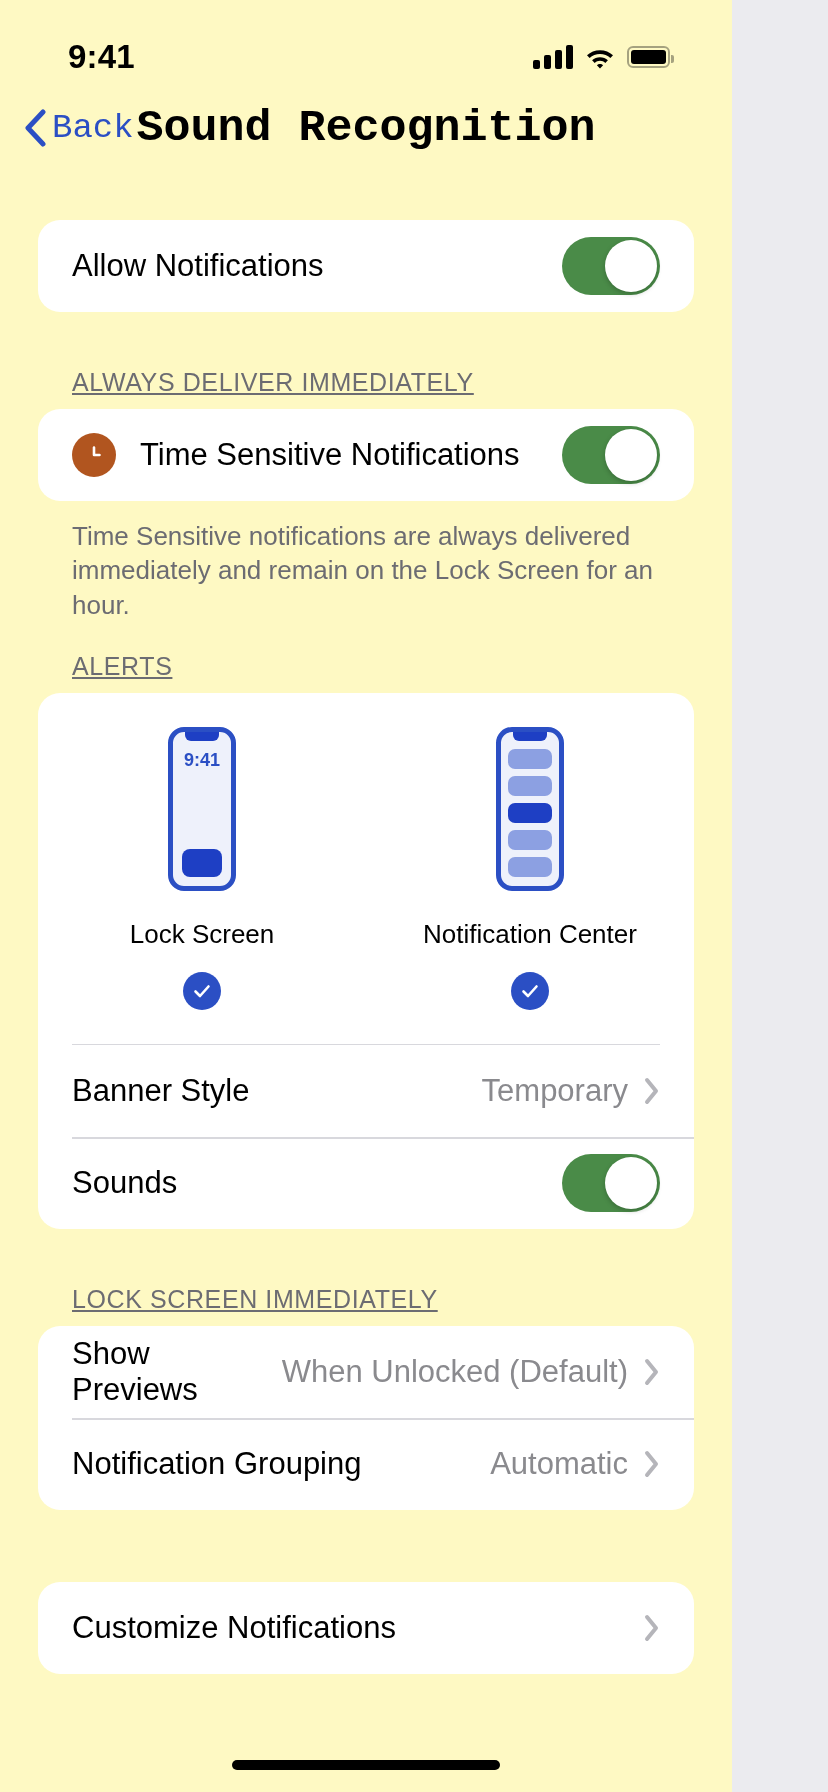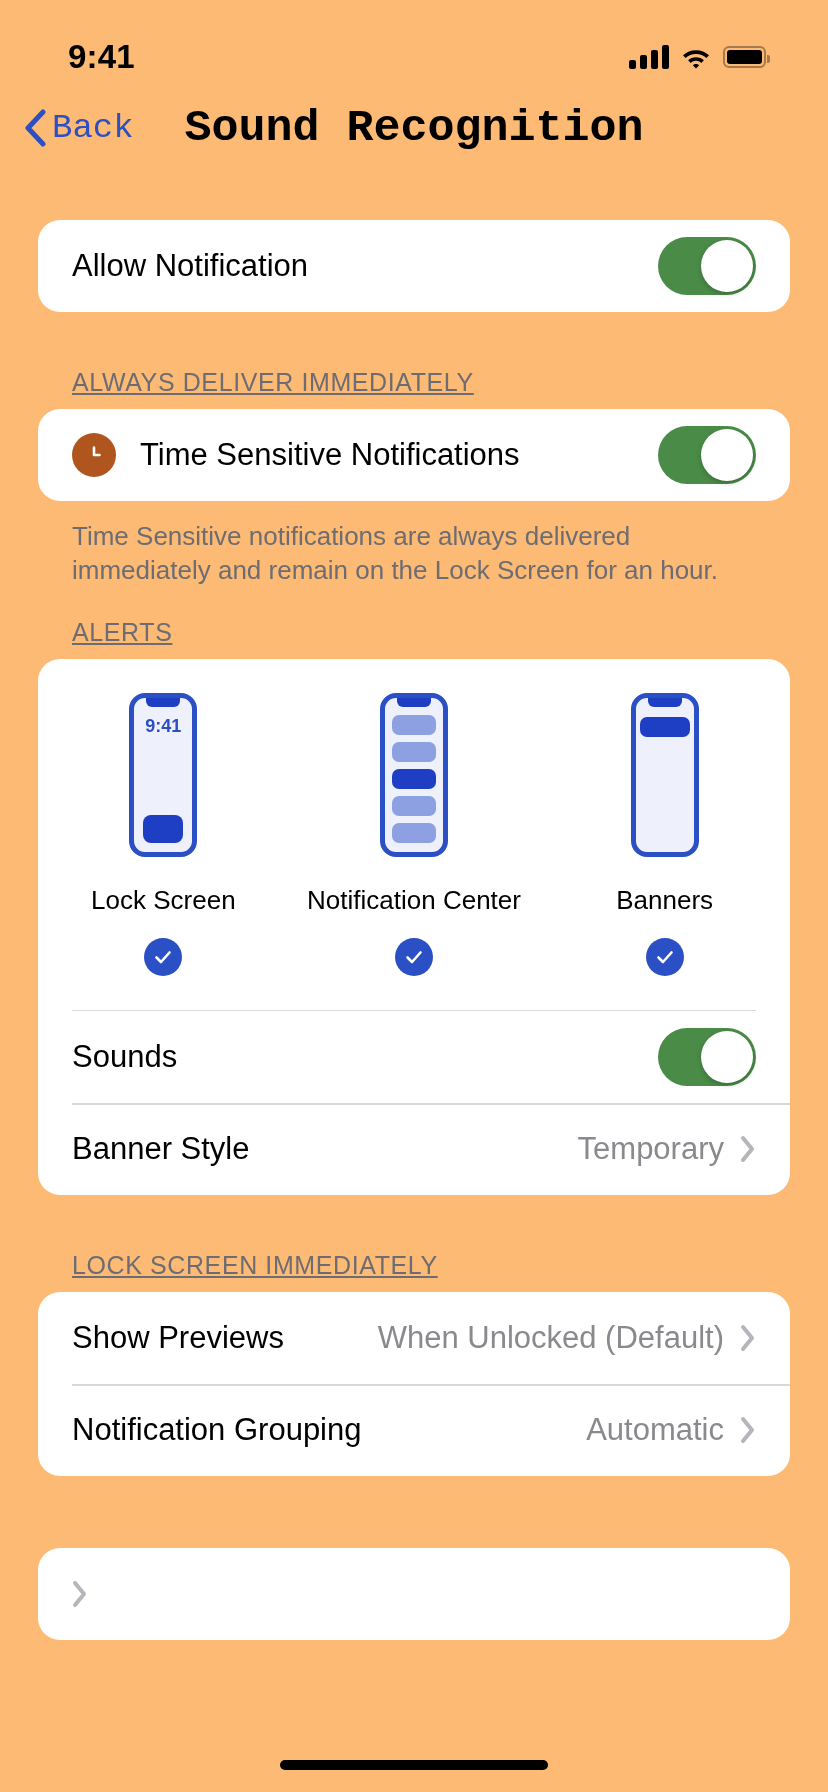--- a/index.html
+++ b/index.html
@@ -5,22 +5,22 @@
   * { box-sizing: border-box; margin: 0; padding: 0; }
   html, body {
     width: 828px; height: 1792px;
     background: #EBEBEF;
     font-family: "Liberation Sans", sans-serif;
     -webkit-font-smoothing: antialiased;
     overflow: hidden;
   }
   .screen {
     position: relative;
-    width: 828px; height: 1792px;
-    background: #fdba74;
+    width: 732px; height: 1792px;
+    background: #fef9c3;
     display: flex; flex-direction: column;
   }
 
   
   .statusbar {
     height: 92px;
     display: flex; align-items: center; justify-content: space-between;
     padding: 22px 62px 0 68px;
   }
   .sb-time {
@@ -202,21 +202,21 @@
       <span>Back</span>
     </div>
     <div class="nav-title">Sound Recognition</div>
   </div>
 
   <div class="content">
 
     <div style="height:56px"></div>
     <div class="group">
       <div class="row">
-        <div class="row-label">Allow Notification</div>
+        <div class="row-label">Allow Notifications</div>
         <div class="toggle">
             <div class="knob"></div>
           </div>
       </div>
     </div>
 
     <div style="height:56px"></div>
     <div class="section-header">ALWAYS DELIVER IMMEDIATELY</div>
     <div class="group">
       <div class="row">
@@ -265,54 +265,42 @@
             </div>
           </div>
           <div class="alert-name">Notification Center</div>
           <div class="check">
             <svg width="22" height="22" viewBox="0 0 22 22">
               <path d="M4.5 11.5 L9 16 L17.5 6.5" stroke="#fff" stroke-width="2.6" fill="none" stroke-linecap="round" stroke-linejoin="round"></path>
             </svg>
           </div>
         </div>
 
-        <div class="alert-col">
-          <div class="phone">
-            <div class="notch"></div>
-            <div class="banner-pill"></div>
-          </div>
-          <div class="alert-name">Banners</div>
-          <div class="check">
-            <svg width="22" height="22" viewBox="0 0 22 22">
-              <path d="M4.5 11.5 L9 16 L17.5 6.5" stroke="#fff" stroke-width="2.6" fill="none" stroke-linecap="round" stroke-linejoin="round"></path>
-            </svg>
-          </div>
-        </div>
 
       </div>
 
       <div class="alerts-divider"></div>
-
-      <div class="row">
-        <div class="row-label">Sounds</div>
-        <div class="toggle">
-            <div class="knob"></div>
-          </div>
-      </div>
 
       <div class="row" style="border:0;">
         <div class="row-label">Banner Style</div>
         <div class="row-value">Temporary</div>
         <span class="chev">
           <svg width="16" height="28" viewBox="0 0 16 28">
               <path d="M3 3 L12 14 L3 25" stroke="#B5B5BA" stroke-width="4" fill="none" stroke-linecap="round" stroke-linejoin="round"></path>
             </svg>
         </span>
       </div>
 
+      <div class="row">
+        <div class="row-label">Sounds</div>
+        <div class="toggle">
+            <div class="knob"></div>
+          </div>
+      </div>
+
     </div>
 
     <div style="height:56px"></div>
     <div class="section-header">LOCK SCREEN IMMEDIATELY</div>
     <div class="group">
       <div class="row">
         <div class="row-label">Show Previews</div>
         <div class="row-value">When Unlocked (Default)</div>
         <span class="chev">
           <svg width="16" height="28" viewBox="0 0 16 28">
@@ -327,20 +315,21 @@
           <svg width="16" height="28" viewBox="0 0 16 28">
               <path d="M3 3 L12 14 L3 25" stroke="#B5B5BA" stroke-width="4" fill="none" stroke-linecap="round" stroke-linejoin="round"></path>
             </svg>
         </span>
       </div>
     </div>
 
     <div style="height:72px"></div>
     <div class="group">
       <div class="row">
+        <div class="row-label">Customize Notifications</div>
         <span class="chev">
           <svg width="16" height="28" viewBox="0 0 16 28">
               <path d="M3 3 L12 14 L3 25" stroke="#B5B5BA" stroke-width="4" fill="none" stroke-linecap="round" stroke-linejoin="round"></path>
             </svg>
         </span>
       </div>
     </div>
 
   </div>
 

